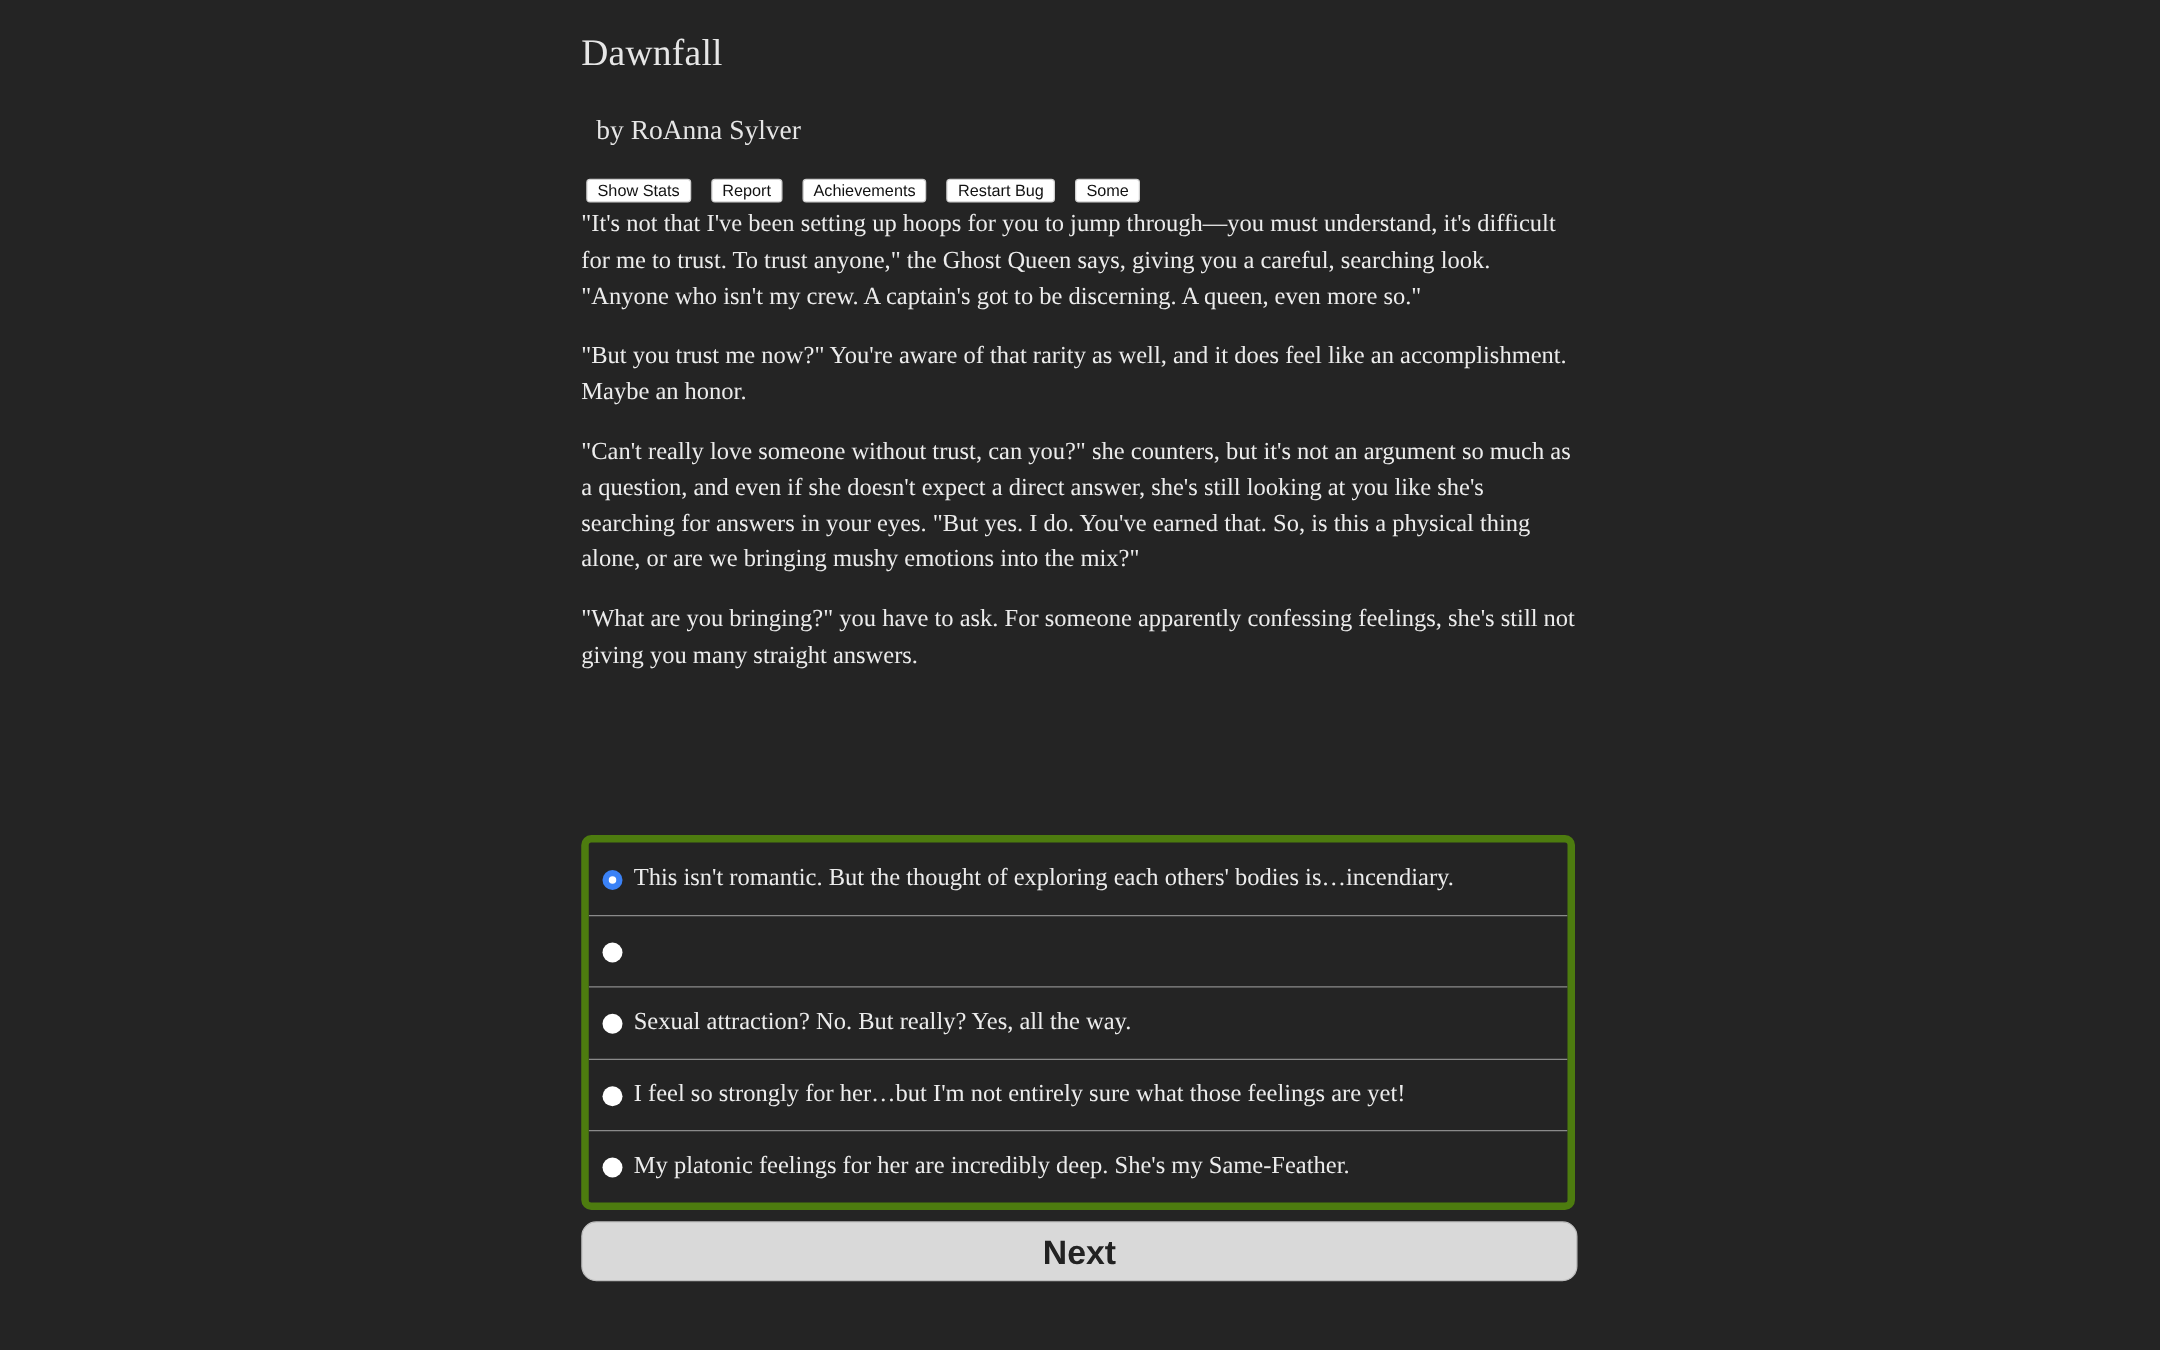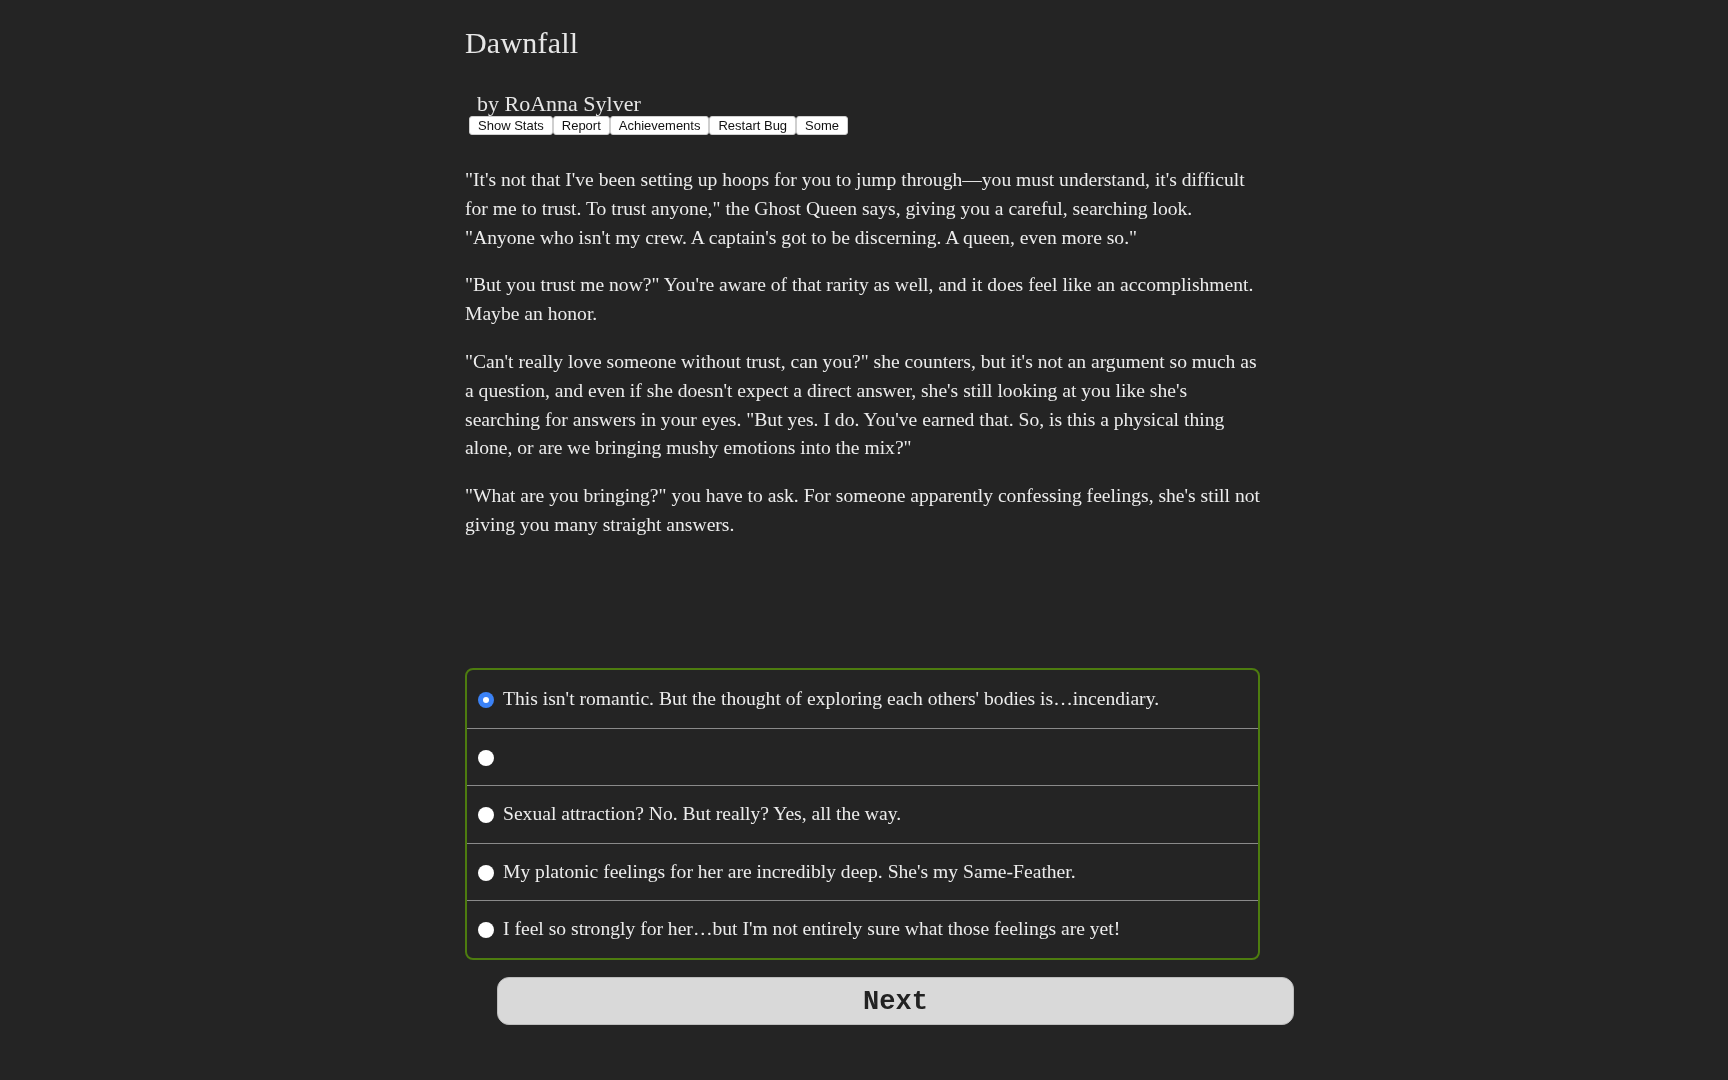--- a/index.html
+++ b/index.html
@@ -36,24 +36,24 @@
       font-size: 22px;
       color: #e6e6e6;
       margin: 12px;
       position: absolute;
       top: 79px;
       left: 0;
       font-weight: normal;
     }
     .toolbar {
       position: absolute;
-      top: 116px;
+      top: 143px;
       left: 4px;
       display: flex;
-      gap: 0;
+      gap: 16px;
     }
     .tbtn {
       font-family: "Liberation Sans", "DejaVu Sans", sans-serif;
       font-size: 13px;
       background: #ffffff;
       color: #111;
       border: 1px solid #cfcfcf;
       border-radius: 3px;
       padding: 1px 8px 2px 8px;
       height: 19px;
@@ -72,21 +72,21 @@
       color: #ececec;
     }
     .story p {
       margin: 0 0 19px 0;
     }
     .choices {
       position: absolute;
       top: 668px;
       left: 0;
       width: 795px;
-      border: 2px solid #4d7c0f;
+      border: 6px solid #4d7c0f;
       border-radius: 8px;
       box-sizing: border-box;
       overflow: hidden;
     }
     .choice {
       display: flex;
       align-items: center;
       height: 57.5px;
       border-top: 1px solid #8a8a8a;
       padding-left: 11px;
@@ -125,29 +125,28 @@
     }
     .next {
       position: absolute;
       top: 977px;
       left: 0;
       width: 797px;
       height: 48px;
       background: #d9d9d9;
       border: 1px solid #bdbdbd;
       border-radius: 12px;
-      font-family: Liberation Mono, monospace;
+      font-family: Liberation Sans, sans-serif;
       font-weight: bold;
       font-size: 27px;
       color: #222;
       text-align: center;
       line-height: 46px;
       cursor: pointer;
       box-sizing: border-box;
-      margin-left: 32px;
     }
   </style>
 </head>
 <body>
 
 <div class="container">
   <h1 class="title">Dawnfall</h1>
   <h2 class="author">by RoAnna Sylver</h2>
 
   <div class="toolbar">
@@ -172,22 +171,22 @@
     </div>
     <div class="choice">
       <span class="radio"></span>
     </div>
     <div class="choice">
       <span class="radio"></span>
       <span>Sexual attraction? No. But really? Yes, all the way.</span>
     </div>
     <div class="choice">
       <span class="radio"></span>
-      <span>My platonic feelings for her are incredibly deep. She's my Same-Feather.</span>
+      <span>I feel so strongly for her…but I'm not entirely sure what those feelings are yet!</span>
     </div>
     <div class="choice">
       <span class="radio"></span>
-      <span>I feel so strongly for her…but I'm not entirely sure what those feelings are yet!</span>
+      <span>My platonic feelings for her are incredibly deep. She's my Same-Feather.</span>
     </div>
   </div>
 
   <button class="next">Next</button>
 </div>
 
 </body></html>

